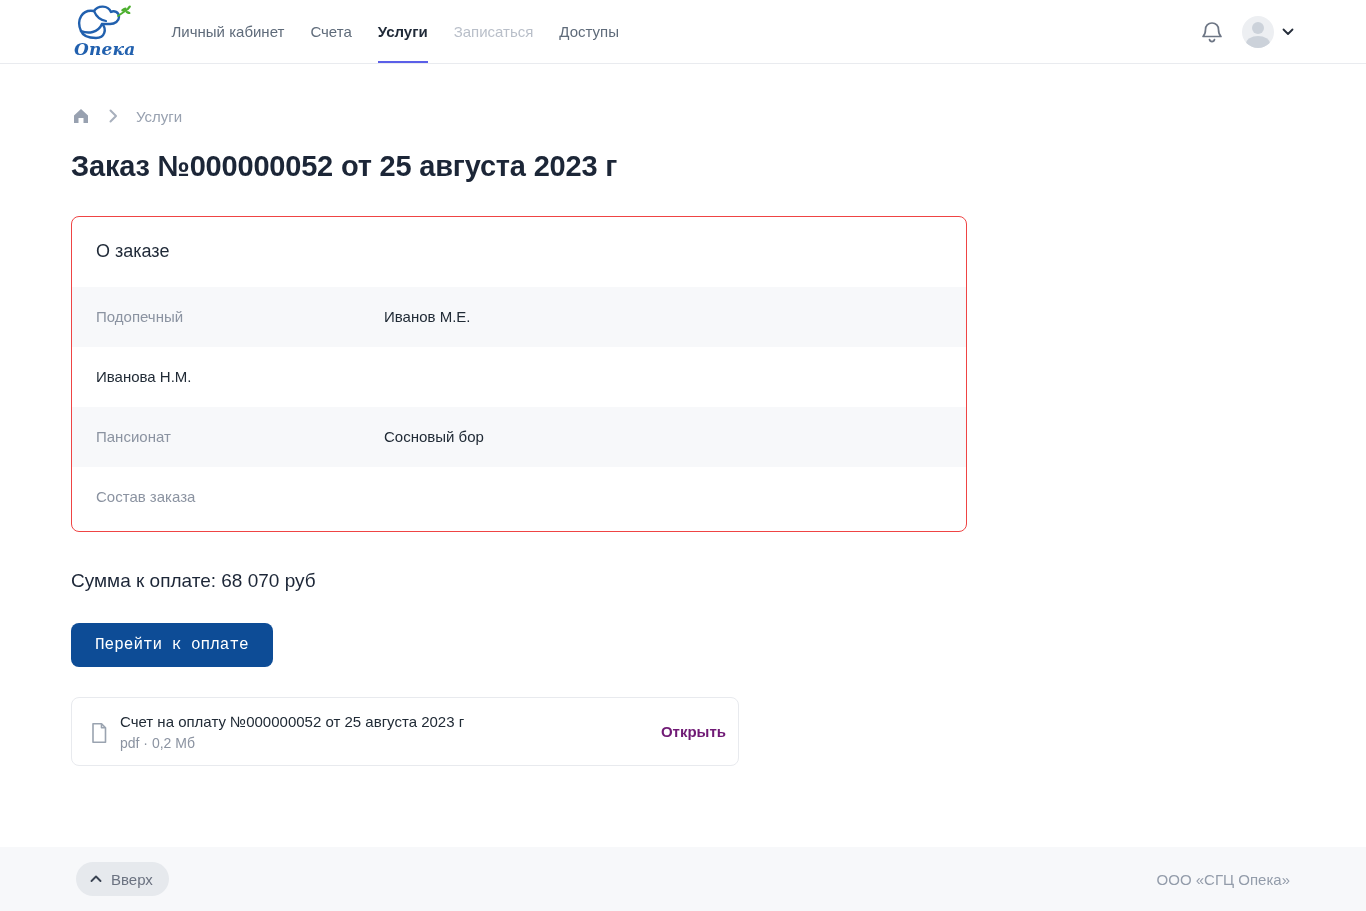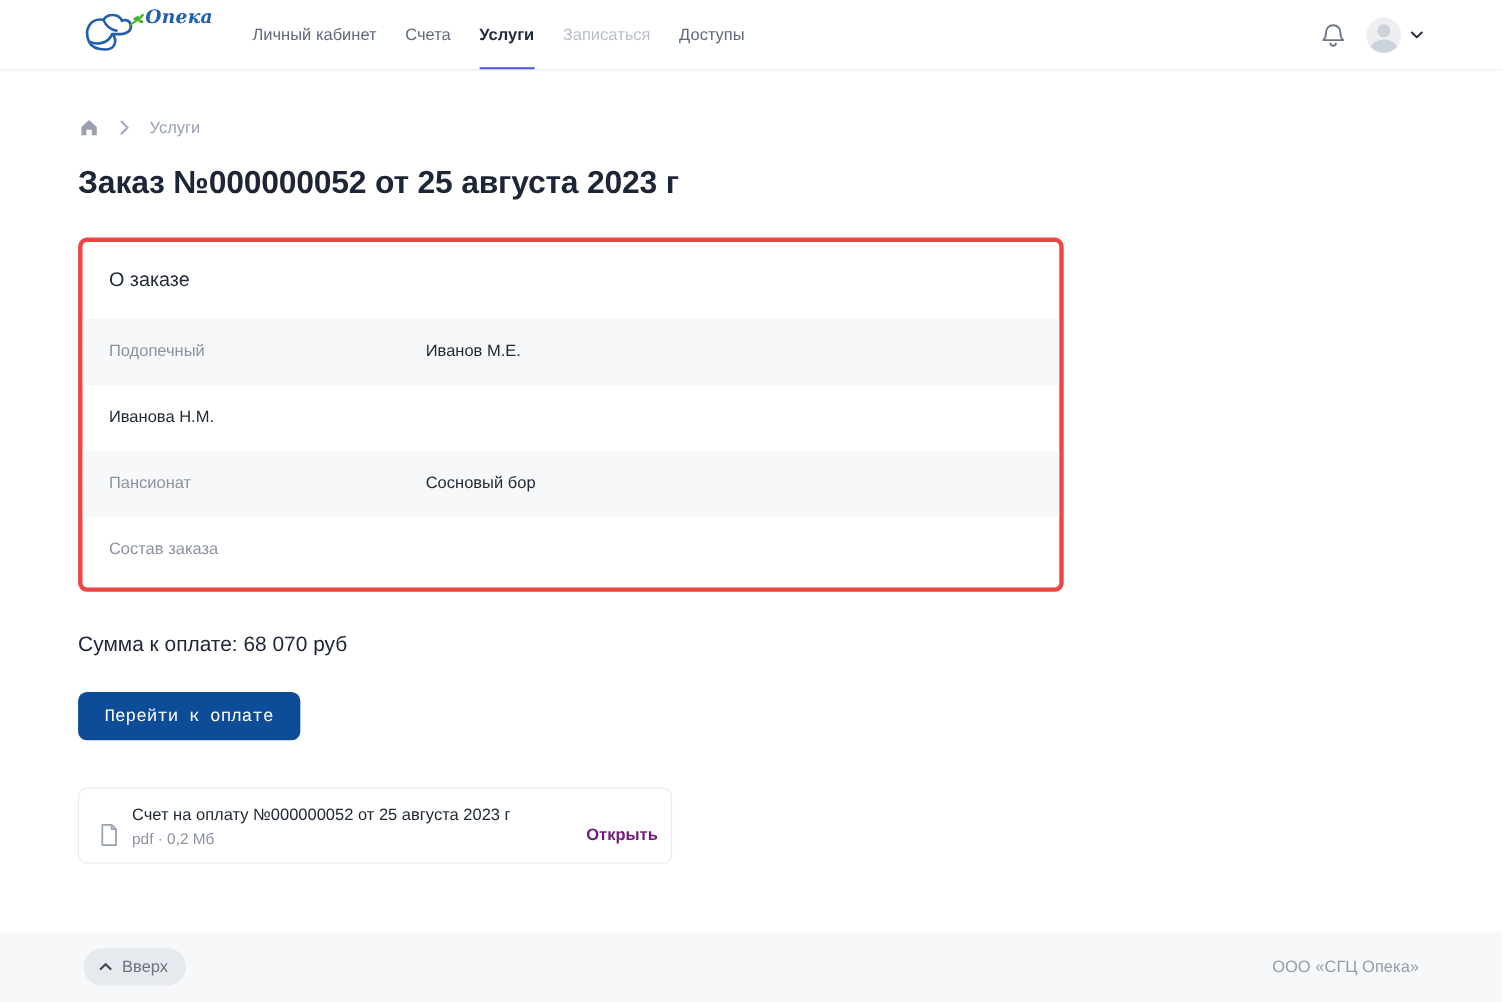--- a/index.html
+++ b/index.html
@@ -16,21 +16,21 @@
   
   .header {
     height: 64px;
     flex: 0 0 64px;
     display: flex;
     align-items: center;
     padding: 0 72px 0 74px;
     border-bottom: 1px solid #e9ebef;
     background: #fff;
   }
-  .logo { display: flex; flex-direction: row; align-items: flex-start; margin-right: 36px; cursor: pointer; }
+  .logo { display: flex; flex-direction: column; align-items: flex-start; margin-right: 36px; cursor: pointer; }
   .logo-text {
     font-family: "DejaVu Serif", "Liberation Serif", serif;
     font-style: italic;
     font-weight: 700;
     font-size: 17px;
     color: #2160ae;
     margin-top: -6px;
     letter-spacing: 0.2px;
   }
   .nav { display: flex; align-items: flex-start; gap: 26px; height: 100%; }
@@ -76,21 +76,21 @@
     font-weight: 700;
     color: #1c2637;
     letter-spacing: -0.2px;
   }
 
   
   .order-card {
     margin-top: 33px;
     width: 896px;
     background: #fff;
-    border: 4px solid #ef4444;
+    border: 1px solid #ef4444;
     border-radius: 8px;
     overflow: hidden;
   }
   .order-card-header { padding: 24px 24px 25px; font-size: 18px; font-weight: 500; color: #1f2937; }
   .order-row { display: flex; padding: 20px 24px; min-height: 60px; align-items: flex-start; }
   .order-row:nth-child(odd) { background: #f7f8fa; }
   .order-row-label { width: 288px; flex: 0 0 288px; font-size: 15px; color: #8b93a1; line-height: 20px; }
   .order-row-value { font-size: 15px; color: #212b36; font-weight: 500; line-height: 20px; }
   .order-list { list-style: disc; padding-left: 20px; }
   .order-list li { margin-bottom: 4px; font-size: 15px; color: #212b36; font-weight: 500; line-height: 17px; }
@@ -111,27 +111,27 @@
     font-size: 16px;
     font-weight: 500;
     border: none;
     border-radius: 8px;
     cursor: pointer;
     font-family: Liberation Mono, monospace;
   }
 
   
   .file-card {
-    margin-top: 43px;
-    width: 540px;
+    margin-top: 30px;
+    width: 668px;
     border: 1px solid #e8eaee;
     border-radius: 8px;
     padding: 14px 12px 14px 18px;
     display: flex;
-    align-items: flex-end;
+    align-items: center;
     background: #fff;
   }
   .file-icon { flex: 0 0 auto; margin-top: 2px; margin-right: 12px; }
   .file-info { flex: 1 1 auto; min-width: 0; }
   .file-name { font-size: 15px; font-weight: 500; color: #212b36; line-height: 20px; }
   .file-meta { margin-top: 3px; font-size: 14px; color: #8b93a1; }
   .file-open {
     flex: 0 0 auto;
     font-size: 15px;
     font-weight: 700;

